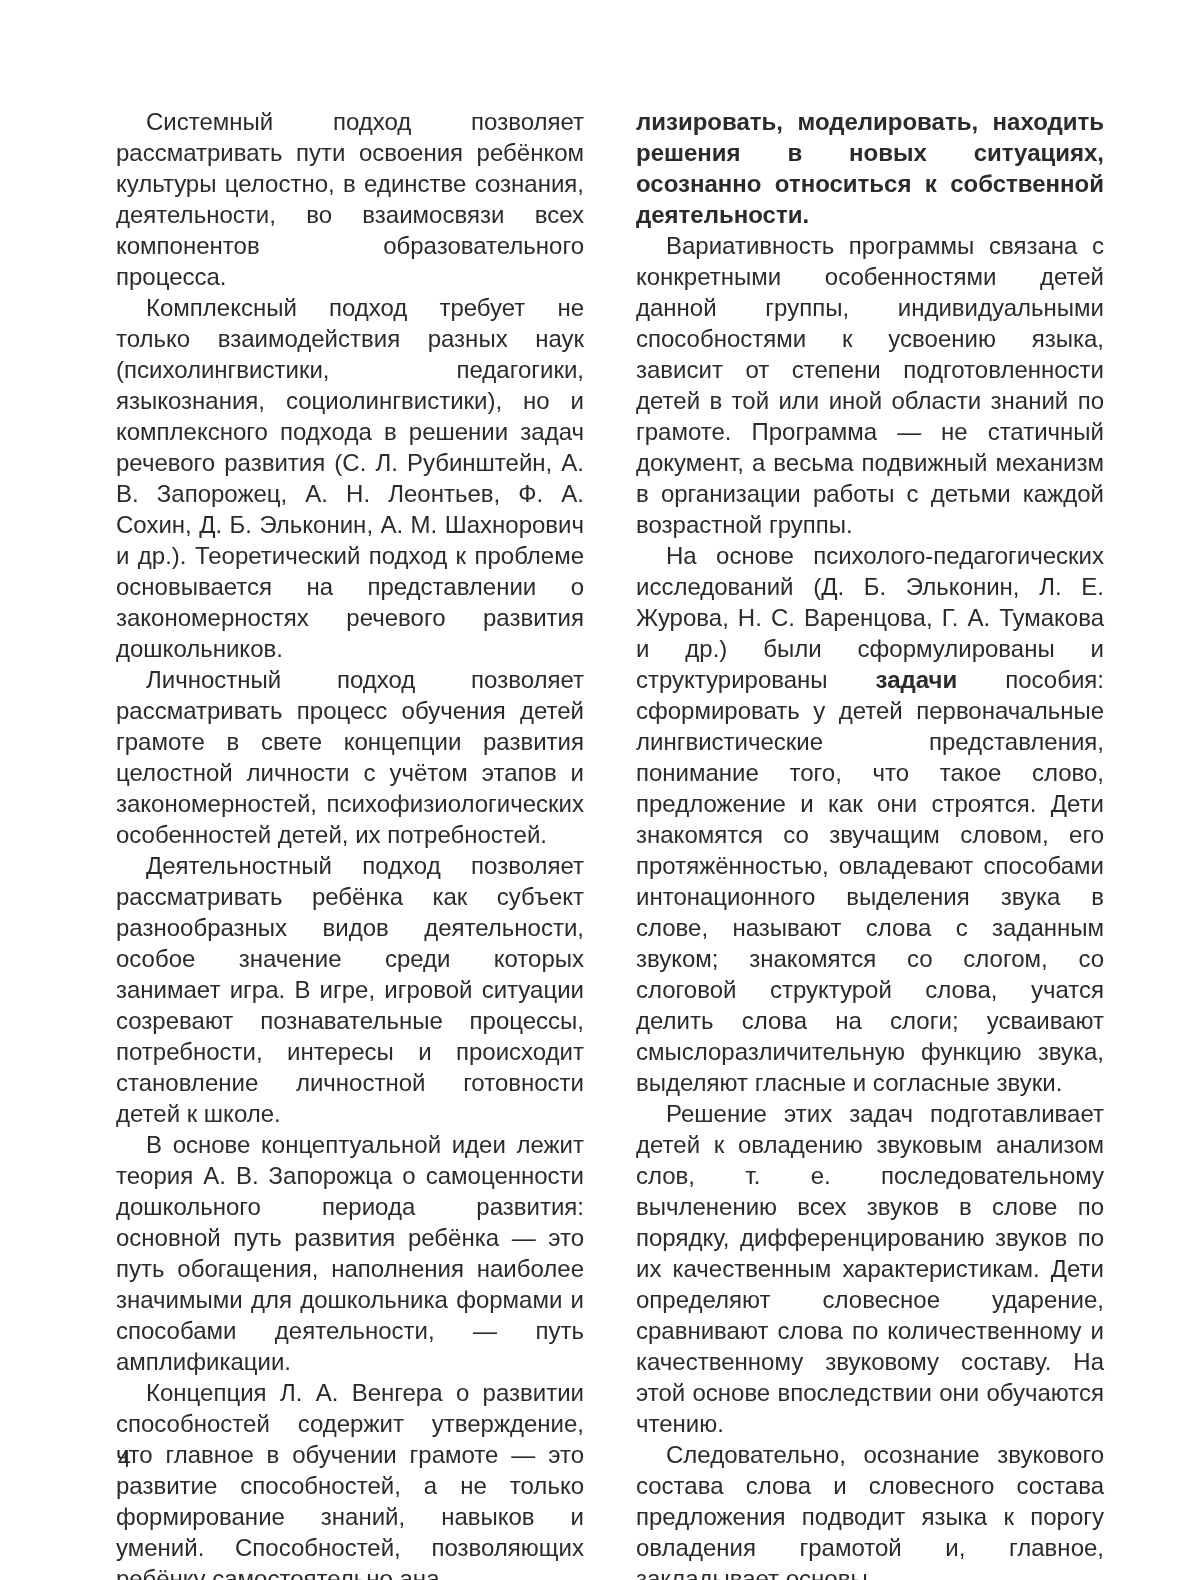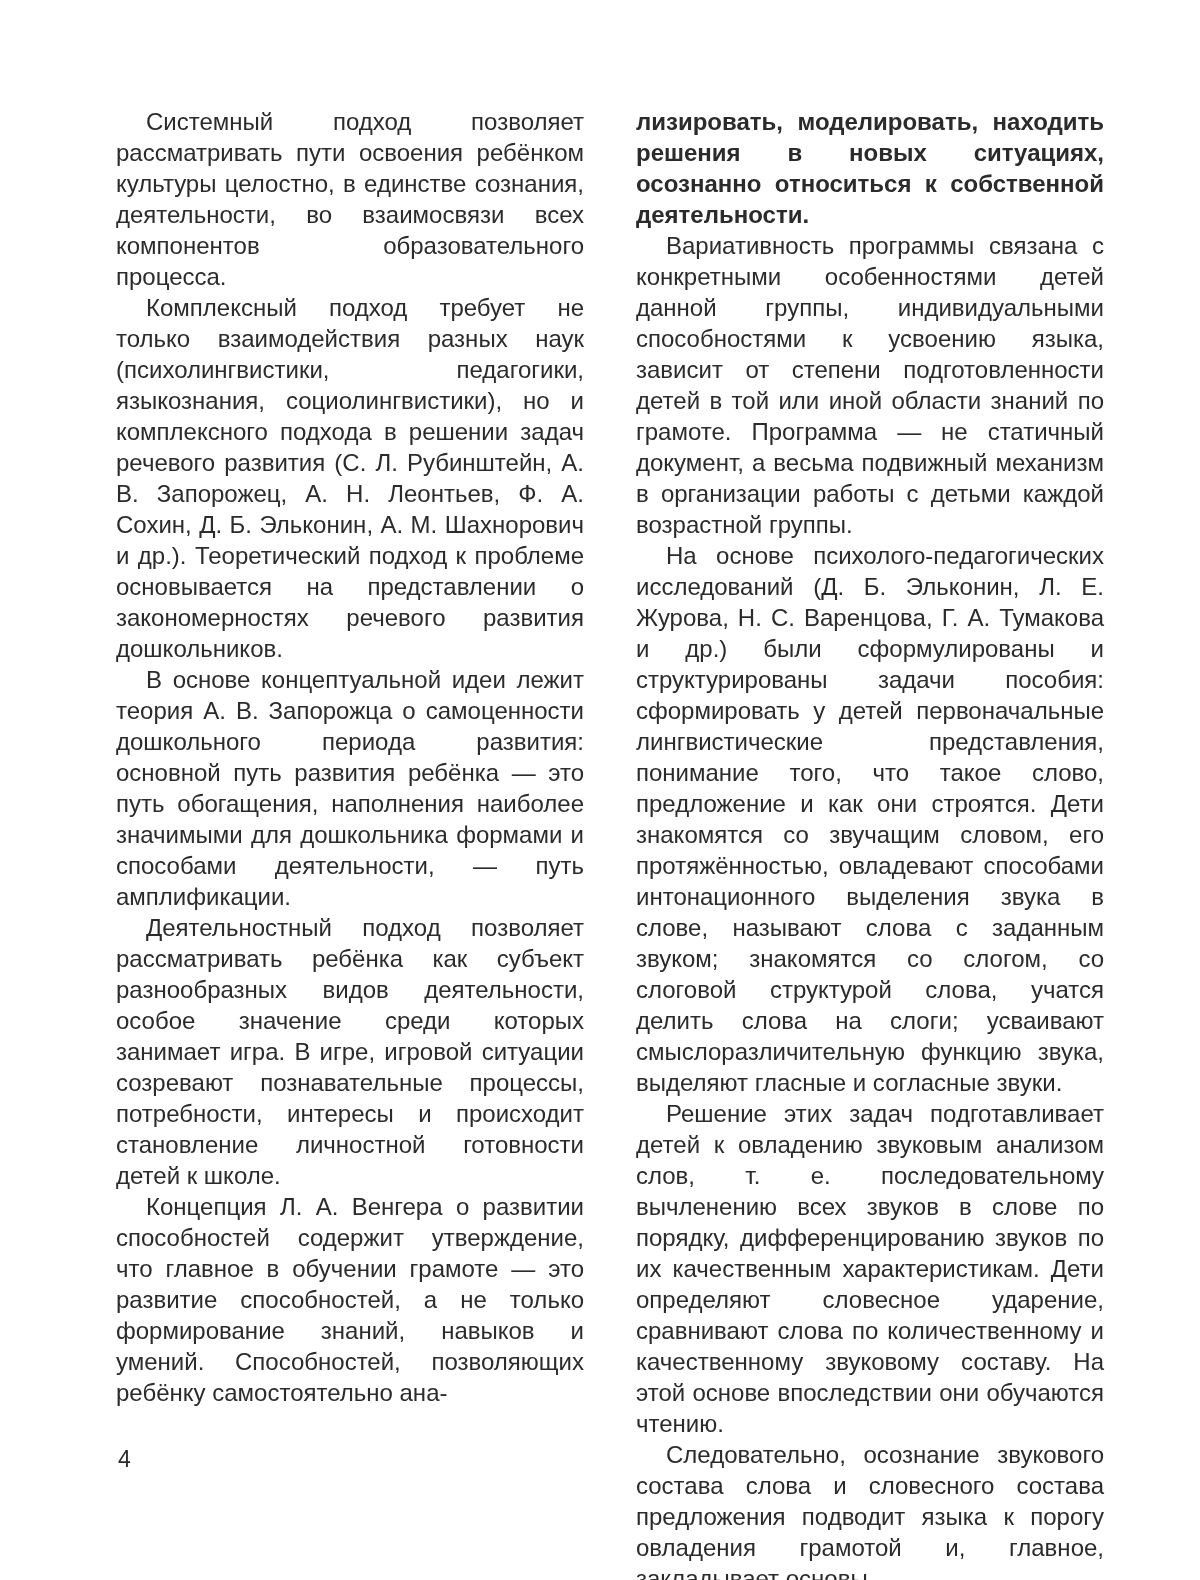--- a/index.html
+++ b/index.html
@@ -38,43 +38,44 @@
   .col p {
     margin: 0;
     padding: 0;
     text-indent: 30px;
   }
   .col p.no-indent {
     text-indent: 0;
     font-weight: bold;
   }
   .bold {
-    font-weight: normal;
+    font-weight: bold;
   }
   .page-number {
     position: absolute;
     left: 118px;
     top: 1448px;
     font-size: 23px;
     line-height: 1;
     color: #2b2b2b;
   }
 </style>
 </head>
 <body>
 
 <div class="page">
 
   <div class="columns">
 
     <div class="col">
       <p>Системный подход позволяет рассматривать пути освоения ребёнком культуры целостно, в единстве сознания, деятельности, во взаимосвязи всех компонентов образовательного процесса.</p>
       <p>Комплексный подход требует не только взаимодействия разных наук (психолингвистики, педагогики, языкознания, социолингвистики), но и комплексного подхода в решении задач речевого развития (С. Л. Рубинштейн, А. В. Запорожец, А. Н. Леонтьев, Ф. А. Сохин, Д. Б. Эльконин, А. М. Шахнорович и др.). Теоретический подход к проблеме основывается на представлении о закономерностях речевого развития дошкольников.</p>
+      <p>Личностный подход позволяет рассматривать процесс обучения детей грамоте в свете концепции развития целостной личности с учётом этапов и закономерностей, психофизиологических особенностей детей, их потребностей.</p>
+      <p>Деятельностный подход позволяет рассматривать ребёнка как субъект разнообразных видов деятельности, особое значение среди которых занимает игра. В игре, игровой ситуации созревают познавательные процессы, потребности, интересы и происходит становление личностной готовности детей к школе.</p>
       <p>В основе концептуальной идеи лежит теория А. В. Запорожца о самоценности дошкольного периода развития: основной путь развития ребёнка — это путь обогащения, наполнения наиболее значимыми для дошкольника формами и способами деятельности, — путь амплификации.</p>
-      <p>Деятельностный подход позволяет рассматривать ребёнка как субъект разнообразных видов деятельности, особое значение среди которых занимает игра. В игре, игровой ситуации созревают познавательные процессы, потребности, интересы и происходит становление личностной готовности детей к школе.</p>
       <p>Концепция Л. А. Венгера о развитии способностей содержит утверждение, что главное в обучении грамоте — это развитие способностей, а не только формирование знаний, навыков и умений. Способностей, позволяющих ребёнку самостоятельно ана-</p>
     </div>
 
     <div class="col">
       <p class="no-indent">лизировать, моделировать, находить решения в новых ситуациях, осознанно относиться к собственной деятельности.</p>
       <p>Вариативность программы связана с конкретными особенностями детей данной группы, индивидуальными способностями к усвоению языка, зависит от степени подготовленности детей в той или иной области знаний по грамоте. Программа — не статичный документ, а весьма подвижный механизм в организации работы с детьми каждой возрастной группы.</p>
       <p><span>На основе психолого-педагогических исследований (Д. Б. Эльконин, Л. Е. Журова, Н. С. Варенцова, Г. А. Тумакова и др.) были сформулированы и структурированы </span><span class="bold">задачи</span><span> пособия: сформировать у детей первоначальные лингвистические представления, понимание того, что такое слово, предложение и как они строятся. Дети знакомятся со звучащим словом, его протяжённостью, овладевают способами интонационного выделения звука в слове, называют слова с заданным звуком; знакомятся со слогом, со слоговой структурой слова, учатся делить слова на слоги; усваивают смыслоразличительную функцию звука, выделяют гласные и согласные звуки.</span></p>
       <p>Решение этих задач подготавливает детей к овладению звуковым анализом слов, т. е. последовательному вычленению всех звуков в слове по порядку, дифференцированию звуков по их качественным характеристикам. Дети определяют словесное ударение, сравнивают слова по количественному и качественному звуковому составу. На этой основе впоследствии они обучаются чтению.</p>
       <p>Следовательно, осознание звукового состава слова и словесного состава предложения подводит языка к порогу овладения грамотой и, главное, закладывает основы</p>
     </div>

